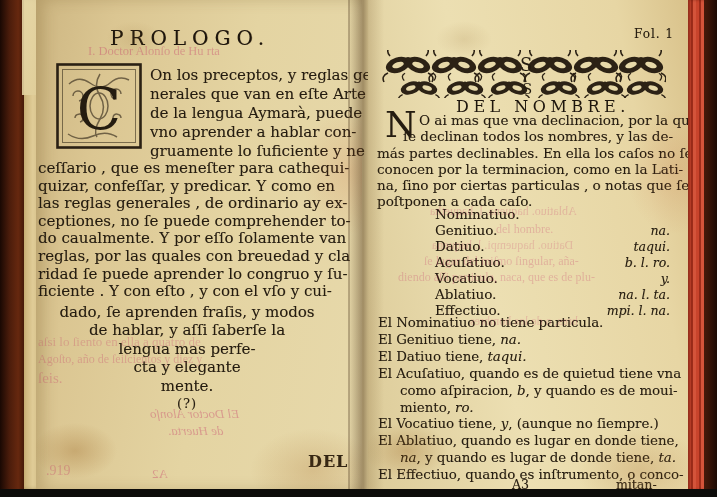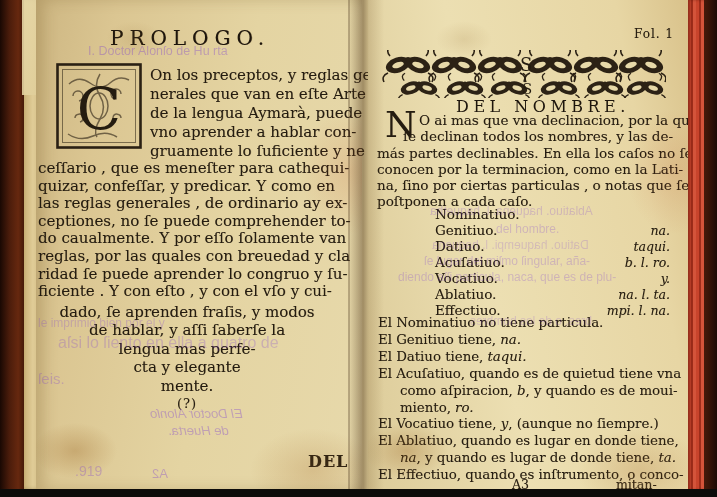--- a/index.html
+++ b/index.html
@@ -69,22 +69,22 @@
   .crow{position:relative;height:16px;}
   .cname{margin-left:67px;}
   .cpart{position:absolute;right:18px;top:1px;font-style:italic;font-size:12.5px;}
   .notes{left:10px;top:315px;width:302px;font-size:13.3px;line-height:16.9px;}
   .notes .ind{padding-left:22px;}
   .sigline{left:0;top:477px;width:320px;font-size:12.5px;}
   .sig{position:absolute;left:144px;}
   .rp-catch{position:absolute;left:248px;}
 
   
-  .ghost{position:absolute;color:#6d28d9;filter:blur(.55px);white-space:nowrap;
-    font-family:Liberation Sans, sans-serif;pointer-events:none;}
+  .ghost{position:absolute;color:#be185d;filter:blur(.55px);white-space:nowrap;
+    font-family:Liberation Serif, serif;pointer-events:none;}
 </style>
 </head>
 <body>
 
 <div class="stage">
 
   <div class="cover-left"></div>
   <div class="edge-left"></div>
   <div class="fold-left"></div>
 
@@ -214,26 +214,26 @@
       <span class="rp-catch">mitan-</span>
     </div>
   </div>
 
   <div class="gutter"></div>
   <div class="crease"></div>
   <div class="red-edge"></div>
   <div class="cover-right"></div>
   <div class="bottom-bar"></div>
 <div class="ghost" style="left: 88px; top: 44px; font-size: 12.5px; opacity: 0.3;">I. Doctor Alonſo de Hu rta</div>
-    <div class="ghost" style="left: 38px; top: 316px; font-size: 12px; opacity: 0.22;">le imprimio bien por el y</div>
-    <div class="ghost" style="left: 38px; top: 334px; font-size: 16px; opacity: 0.22; margin-left: 20px;">aſsi lo ſiento en ella a quatro de</div>
+    <div class="ghost" style="left: 38px; top: 334px; font-size: 13px; opacity: 0.22;">aſsi lo ſiento en ella a quatro de</div>
+    <div class="ghost" style="left: 38px; top: 352px; font-size: 12px; opacity: 0.24;">Agoſto, año de ſeiſcientos y diez y</div>
     <div class="ghost" style="left: 38px; top: 370px; font-size: 15px; opacity: 0.24;">ſeis.</div>
     <div class="ghost" style="left: 150px; top: 406px; font-size: 13px; opacity: 0.3; transform: scaleX(-1); font-style: italic;">El Doctor Alonſo</div>
     <div class="ghost" style="left: 168px; top: 423px; font-size: 13px; opacity: 0.3; transform: scaleX(-1); font-style: italic;">de Huerta.</div>
-    <div class="ghost" style="left: 46px; top: 463px; font-size: 14px; opacity: 0.26; margin-left: 29px;">.919</div>
+    <div class="ghost" style="left: 46px; top: 463px; font-size: 14px; opacity: 0.26;">.919</div>
     <div class="ghost" style="left: 152px; top: 466px; font-size: 13px; opacity: 0.3; transform: scaleX(-1);">A2</div>
     <div class="ghost" style="left: 430px; top: 204px; font-size: 12px; opacity: 0.2; transform: scaleX(-1);">Ablatiuo. haquena. l. haquetha</div>
     <div class="ghost" style="left: 468px; top: 222px; font-size: 12px; opacity: 0.22; margin-left: 28px;">del hombre.</div>
     <div class="ghost" style="left: 432px; top: 238px; font-size: 12px; opacity: 0.18; transform: scaleX(-1);">Datiuo. haquempi. l. haquena</div>
     <div class="ghost" style="left: 424px; top: 254px; font-size: 12px; opacity: 0.22;">ſe lugar del miſmo ſingular, aña-</div>
     <div class="ghost" style="left: 398px; top: 270px; font-size: 12px; opacity: 0.22;">diendo aſſi particula, naca, que es de plu-</div>
     <div class="ghost" style="left: 470px; top: 314px; font-size: 12px; opacity: 0.18; transform: scaleX(-1);">bres, o de los hombres</div>
   </div>
 
 </body></html>

